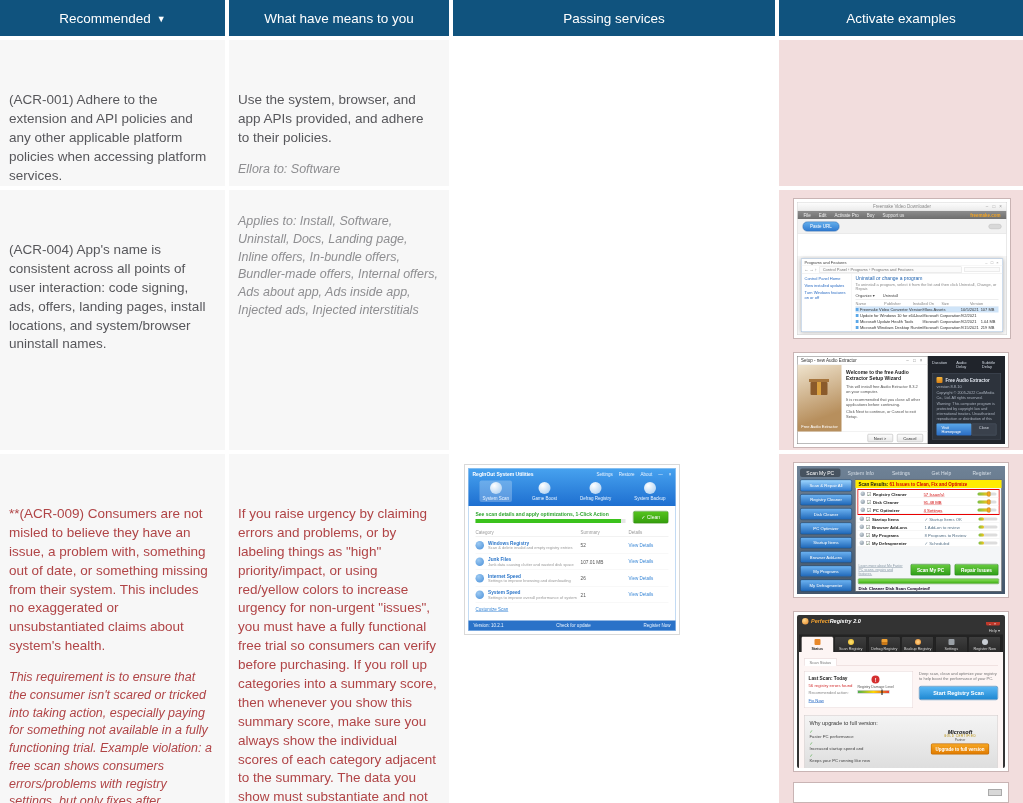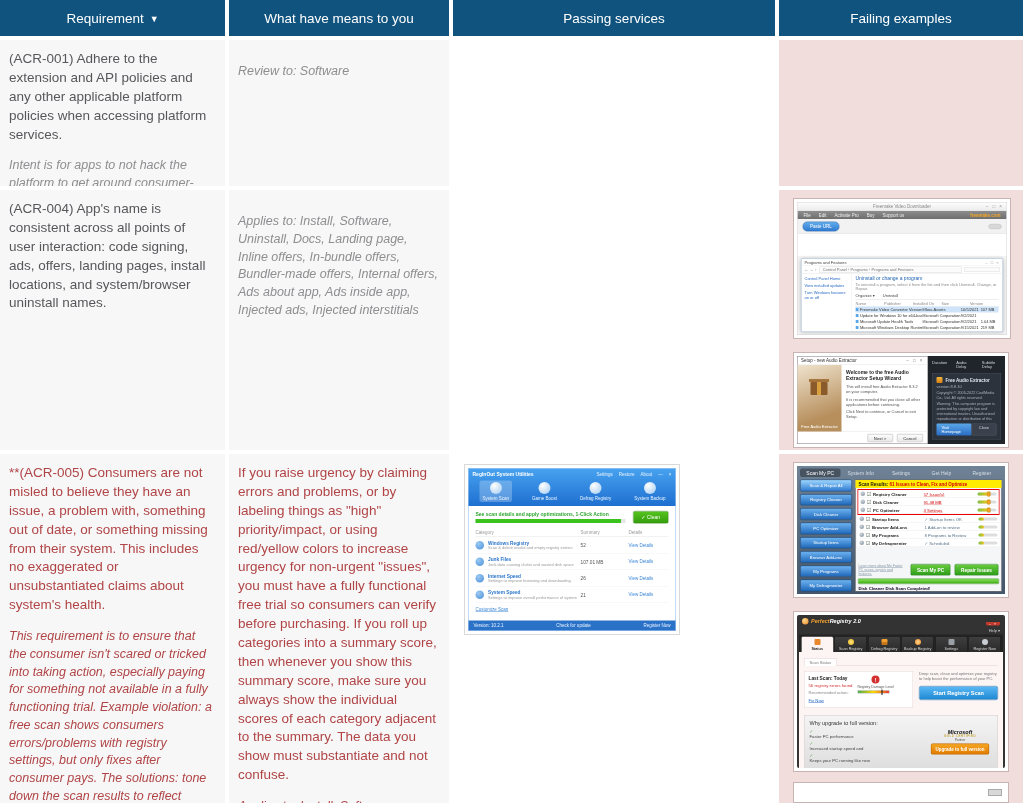--- a/index.html
+++ b/index.html
@@ -12,21 +12,21 @@
     column-gap:4px; row-gap:4px; background:#fff; }
 
   .cell { overflow:hidden; }
   .hdr { background:#10537e; color:#fff; display:flex; align-items:center; justify-content:center;
          font-size:13.5px; gap:6px; }
   .caret { font-size:9px; position:relative; top:1px; }
   .col-req, .col-means { background:#f7f7f7; padding:10px 11px 10px 9px; }
   .col-pass { background:#ffffff; padding:10px 11px; }
   .col-fail { background:#f2dddd; padding:8px 14px; }
 
-  .main-txt { font-size:13.5px; color:#57575b; line-height:1.4; margin-bottom:13px; white-space:pre-line; }
+  .main-txt { font-size:13.5px; color:#57575b; line-height:1.4; margin-bottom:13px; white-space:pre-line;margin-top:41px; }
   .note-txt { font-size:12.5px; color:#8e8e91; font-style:italic; line-height:1.42; }
   .applies  { font-size:12.5px; color:#8e8e91; font-style:italic; line-height:1.42; margin-top:13px; }
   .red .main-txt, .red .note-txt, .red .applies { color:#b04446; }
 
   
   .shot { background:#fff; padding:3px; border:1px solid #c9b4b4; width:-moz-fit-content; width:fit-content; }
   .clip { overflow:hidden; position:relative; }
   .x2 { transform:scale(.5); transform-origin:0 0; }
 
   
@@ -209,39 +209,40 @@
   .sF-btn { position:absolute; right:3px; top:3px; width:14px; height:7px; background:#d8d8d8; border:1px solid #aaa; }
 
   .mb14 { margin-bottom:13px; } .mb10 { margin-bottom:10px; }
 </style>
 </head>
 <body>
 
 <div class="grid">
 
   <div class="cell hdr">
-    <span>Requirement</span>
+    <span>Recommended</span>
     <span class="caret">▼</span>
   </div>
   <div class="cell hdr">
     <span>What have means to you</span>
   </div>
   <div class="cell hdr">
     <span>Passing services</span>
   </div>
   <div class="cell hdr">
-    <span>Failing examples</span>
+    <span>Activate examples</span>
   </div>
 
   <div class="cell col-req">
     <p class="main-txt">(ACR-001) Adhere to the extension and API policies and any other applicable platform policies when accessing platform services.</p>
     <p class="note-txt">Intent is for apps to not hack the platform to get around consumer-protecting restrictions, but use the interfaces as intended.</p>
   </div>
   <div class="cell col-means">
-    <p class="applies">Review to: Software</p>
+    <p class="main-txt">Use the system, browser, and app APIs provided, and adhere to their policies.</p>
+    <p class="applies">Ellora to: Software</p>
   </div>
   <div class="cell col-pass"></div>
   <div class="cell col-fail"></div>
 
   <div class="cell col-req">
     <p class="main-txt">(ACR-004) App's name is consistent across all points of user interaction: code signing, ads, offers, landing pages, install locations, and system/browser uninstall names.</p>
   </div>
   <div class="cell col-means">
     <p class="applies">Applies to: Install, Software, Uninstall, Docs, Landing page, Inline offers, In-bundle offers, Bundler-made offers, Internal offers, Ads about app, Ads inside app, Injected ads, Injected interstitials</p>
   </div>
@@ -381,21 +382,21 @@
                 <span class="sC-bdark">Close</span>
               </div>
             </div>
           </div>
         </div>
       </div>
     </div>
   </div>
 
   <div class="cell col-req red">
-    <p class="main-txt">**(ACR-005) Consumers are not misled to believe they have an issue, a problem with, something out of date, or something missing from their system. This includes no exaggerated or unsubstantiated claims about system's health.</p>
+    <p class="main-txt">**(ACR-009) Consumers are not misled to believe they have an issue, a problem with, something out of date, or something missing from their system. This includes no exaggerated or unsubstantiated claims about system's health.</p>
     <p class="note-txt">This requirement is to ensure that the consumer isn't scared or tricked into taking action, especially paying for something not available in a fully functioning trial. Example violation: a free scan shows consumers errors/problems with registry settings, but only fixes after consumer pays. The solutions: tone down the scan results to reflect reality, or provide a fully functional free trial.</p>
   </div>
   <div class="cell col-means red">
     <p class="main-txt">If you raise urgency by claiming errors and problems, or by labeling things as "high" priority/impact, or using red/yellow colors to increase urgency for non-urgent "issues", you must have a fully functional free trial so consumers can verify before purchasing. If you roll up categories into a summary score, then whenever you show this summary score, make sure you always show the individual scores of each category adjacent to the summary. The data you show must substantiate and not confuse.</p>
     <p class="applies">Applies to: Install, Software, Uninstall, Docs, Landing page, Inline offers, In-bundle offers, Bundler-made offers, Internal offers, Ads about app, Ads inside app, Injected ads, Injected interstitials</p>
   </div>
   <div class="cell col-pass">
 
     <div class="shot" style="border-color:#d9d9d9">
       <div class="clip" style="width:208px;height:163px;">

